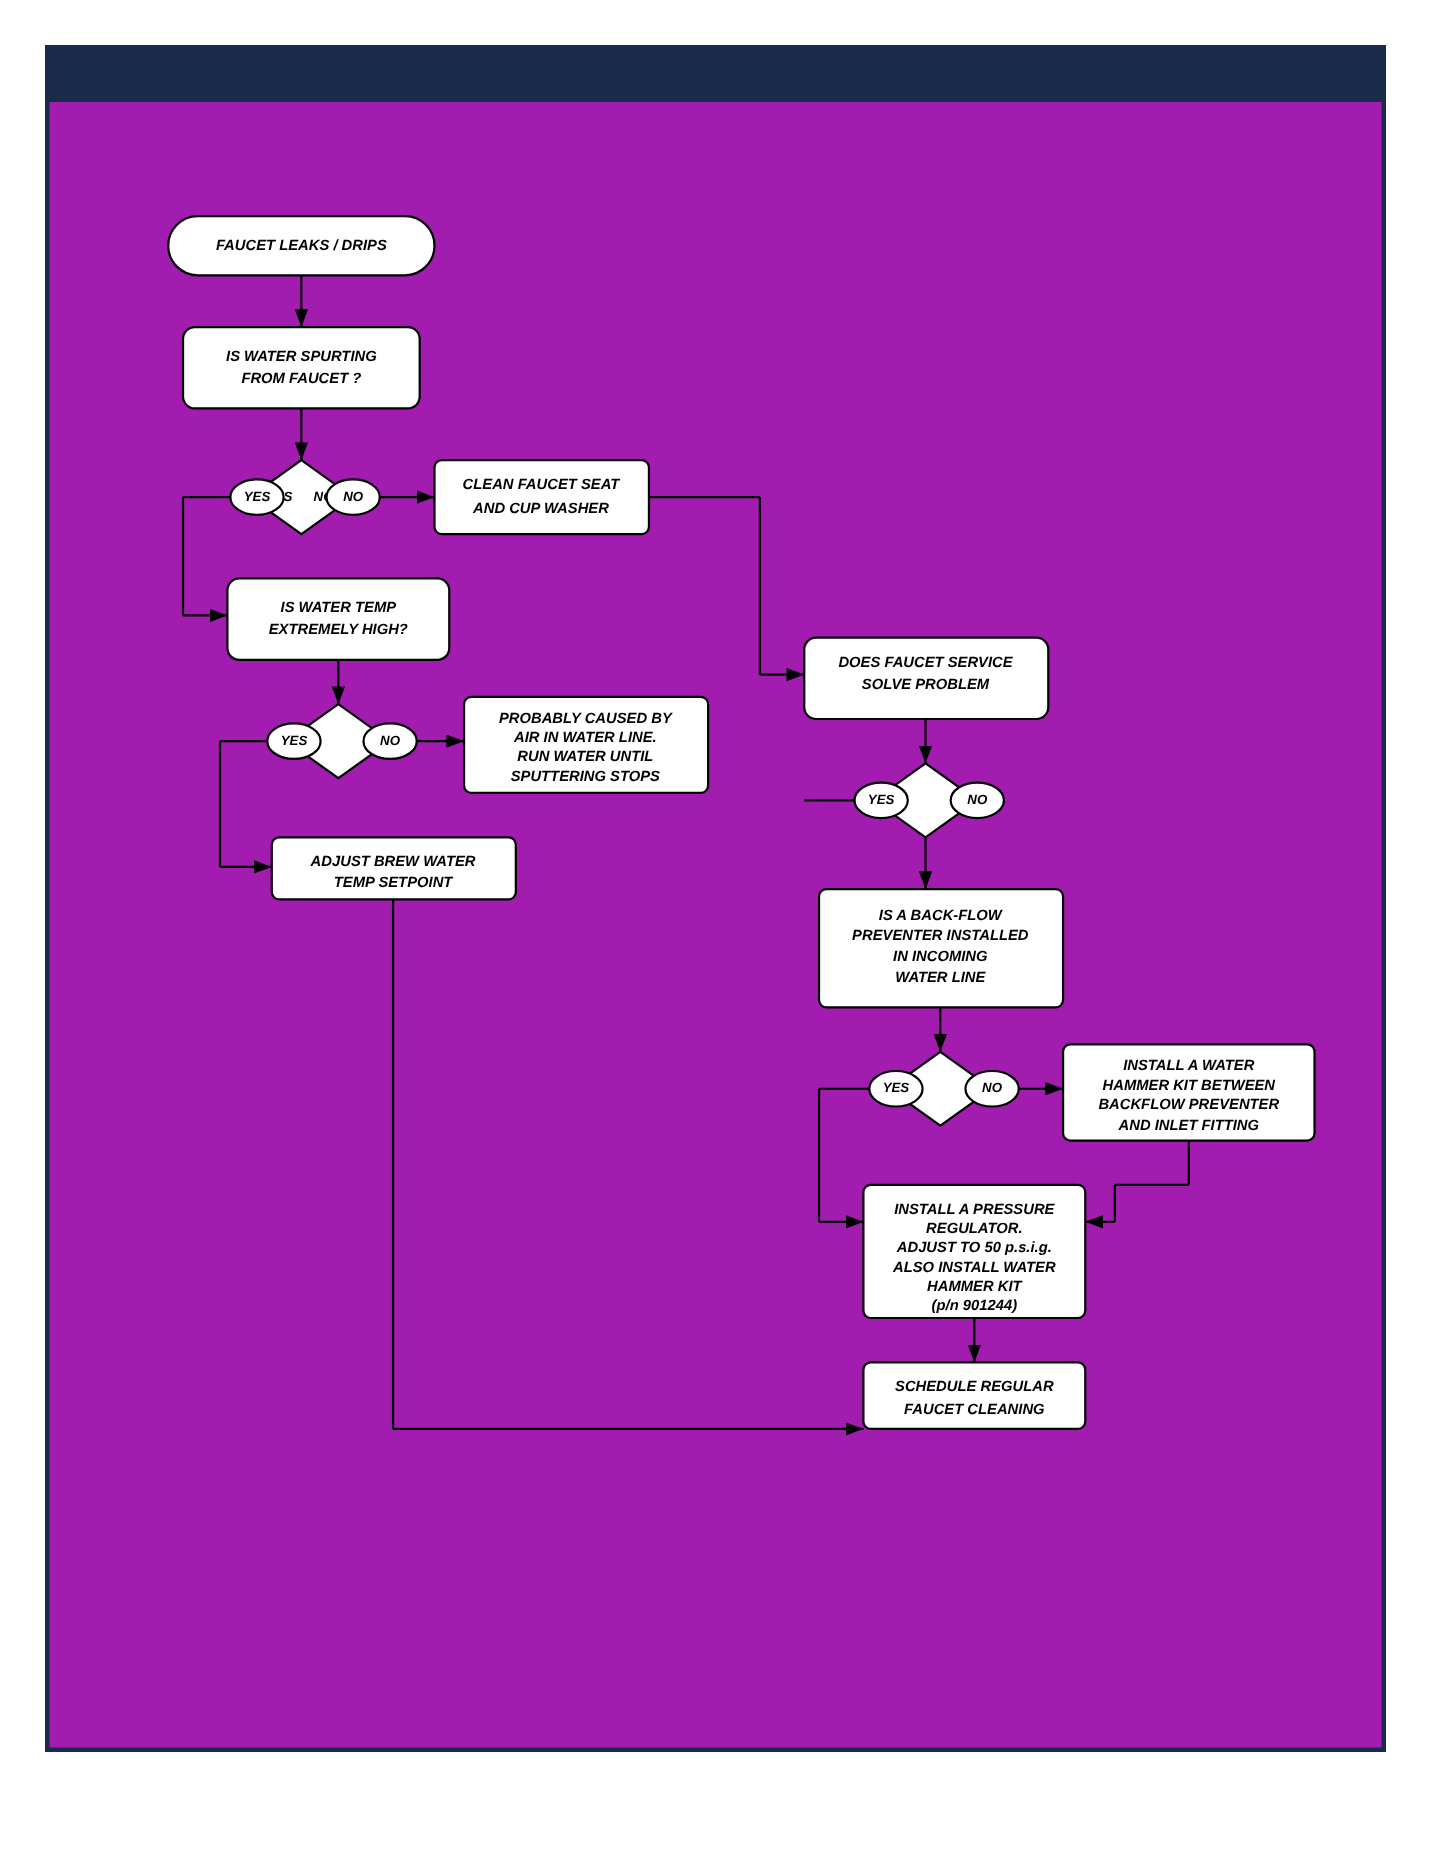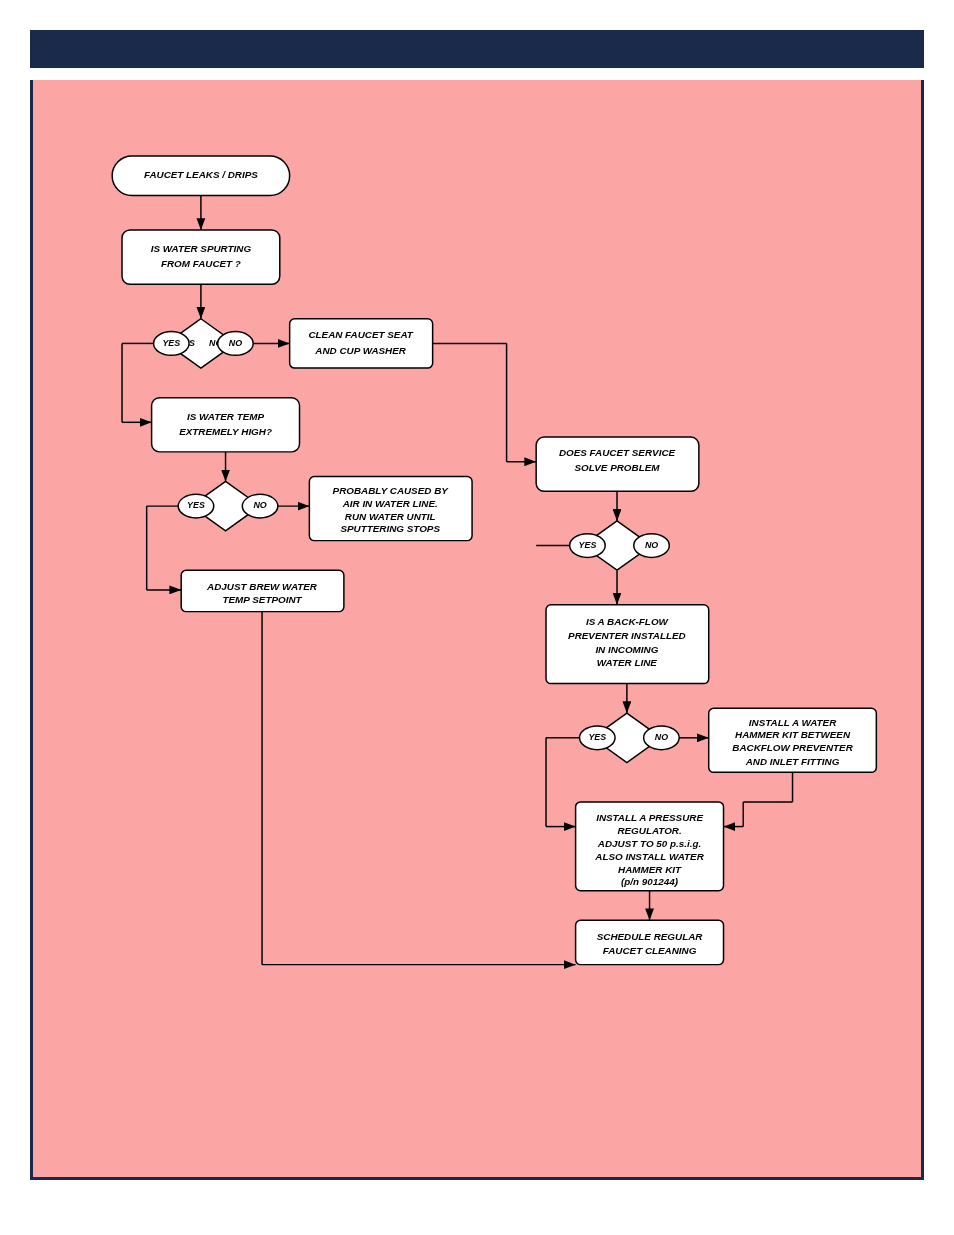--- a/index.html
+++ b/index.html
@@ -16,27 +16,27 @@
       min-height: 1235px;
       background: #fff;
       position: relative;
     }
     .header-bar {
       background: #1a2a4a;
       height: 38px;
       margin: 30px 30px 0 30px;
     }
     .diagram-area {
-      margin: 12px 30px;
+      margin: 0 30px;
       border-left: 3px solid #1a2a4a;
       border-right: 3px solid #1a2a4a;
       border-bottom: 3px solid #1a2a4a;
       min-height: 1100px;
       position: relative;
-      background: #fca5a5;
+      background: #a21caf;
       padding: 30px 20px 20px 20px;
     }
     
     .flowchart-svg {
       width: 100%;
       height: 950px;
     }
     .flow-text {
       font-family: Arial, sans-serif;
       font-size: 10px;

